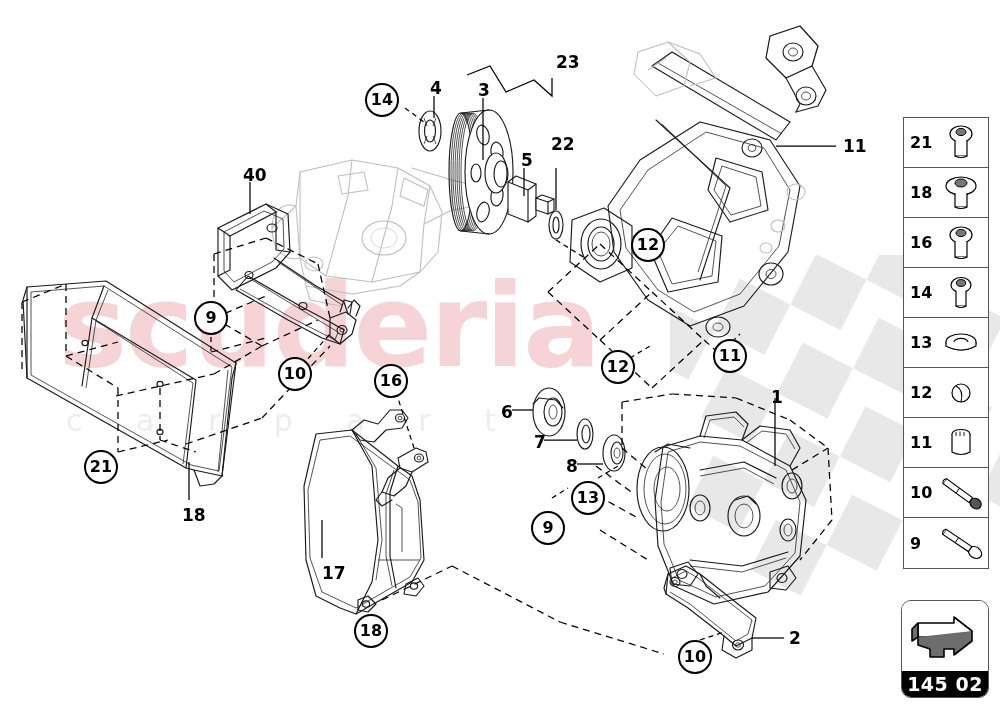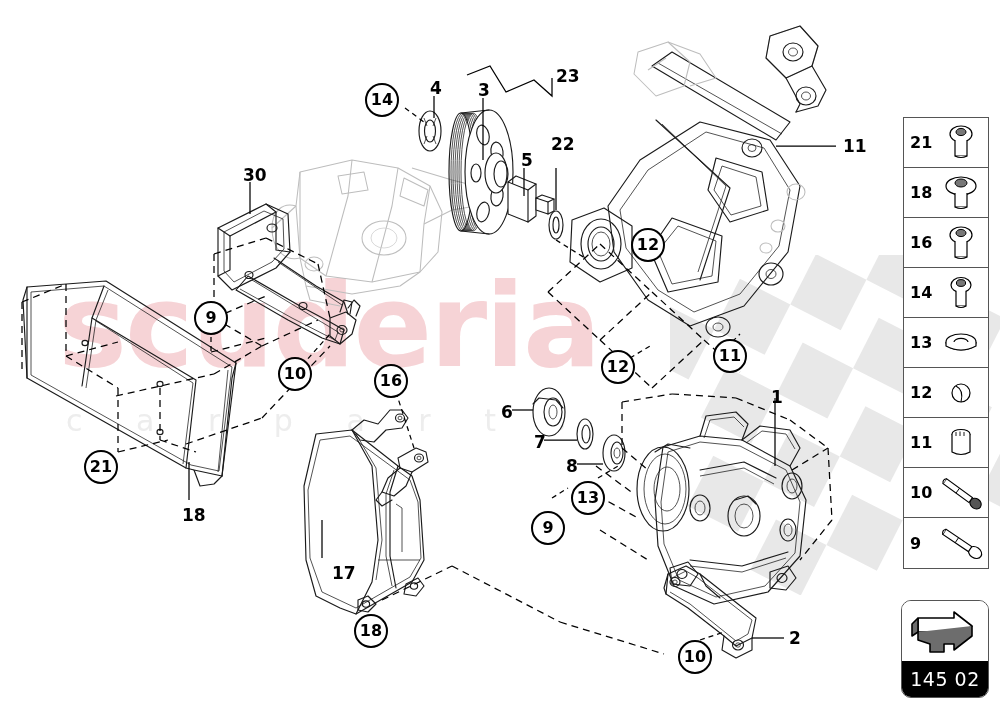--- a/index.html
+++ b/index.html
@@ -70,24 +70,24 @@
   
   .badge {
     position:absolute; left:901px; top:600px;
     width:88px; height:98px; border-radius:10px;
     background:#fff; border:1.6px solid #555; overflow:hidden;
     z-index:7; display:flex; flex-direction:column;
   }
   .badge-ico { flex:1; position:relative; background:#fff; }
   .badge-ico svg { position:absolute; left:50%; top:52%; transform:translate(-50%,-50%); }
   .badge-txt {
-    height:36px; background:#000; color:#fff;
+    height:26px; background:#000; color:#fff;
     display:flex; align-items:center; justify-content:center;
     font-family:"DejaVu Sans", sans-serif;
-    font-size:19px; font-weight:400; letter-spacing:0.5px;
+    font-size:19px; font-weight:700; letter-spacing:0.5px;
   }
 </style>
 </head>
 <body>
 
 <div id="canvas">
 
   <div class="wm-layer">
     <svg class="wm-flag" viewBox="0 0 340 340">
       <g fill="#e8e8e8" transform="rotate(-18 170 170)">
@@ -481,31 +481,31 @@
   <div class="cal" style="left:601px;top:350px">12</div>
   <div class="cal" style="left:713px;top:339px">11</div>
   <div class="cal" style="left:571px;top:481px">13</div>
   <div class="cal" style="left:531px;top:511px">9</div>
   <div class="cal" style="left:84px;top:450px">21</div>
   <div class="cal" style="left:354px;top:614px">18</div>
   <div class="cal" style="left:678px;top:640px">10</div>
 
   <div class="lbl" style="left:430px;top:80px">4</div>
   <div class="lbl" style="left:478px;top:82px">3</div>
-  <div class="lbl" style="left:556px;top:68px">23</div>
+  <div class="lbl" style="left:556px;top:54px">23</div>
   <div class="lbl" style="left:521px;top:152px">5</div>
   <div class="lbl" style="left:551px;top:136px">22</div>
   <div class="lbl" style="left:843px;top:138px">11</div>
-  <div class="lbl" style="left:243px;top:167px">30</div>
+  <div class="lbl" style="left:243px;top:167px">40</div>
   <div class="lbl" style="left:771px;top:389px">1</div>
   <div class="lbl" style="left:501px;top:404px">6</div>
   <div class="lbl" style="left:534px;top:434px">7</div>
   <div class="lbl" style="left:566px;top:458px">8</div>
   <div class="lbl" style="left:182px;top:507px">18</div>
-  <div class="lbl" style="left:332px;top:565px">17</div>
+  <div class="lbl" style="left:322px;top:565px">17</div>
   <div class="lbl" style="left:789px;top:630px">2</div>
 
   <div class="legend">
 
     <div class="legend-row">
       <div class="legend-num">21</div>
       <div class="legend-ico">
         <svg width="36" height="40" viewBox="0 0 36 40">
           <ellipse cx="18" cy="11" rx="11" ry="8" fill="#fff" stroke="#000" stroke-width="1.2"></ellipse>
           <ellipse cx="18" cy="9" rx="5" ry="3.6" fill="#777" stroke="#000" stroke-width="1"></ellipse>

